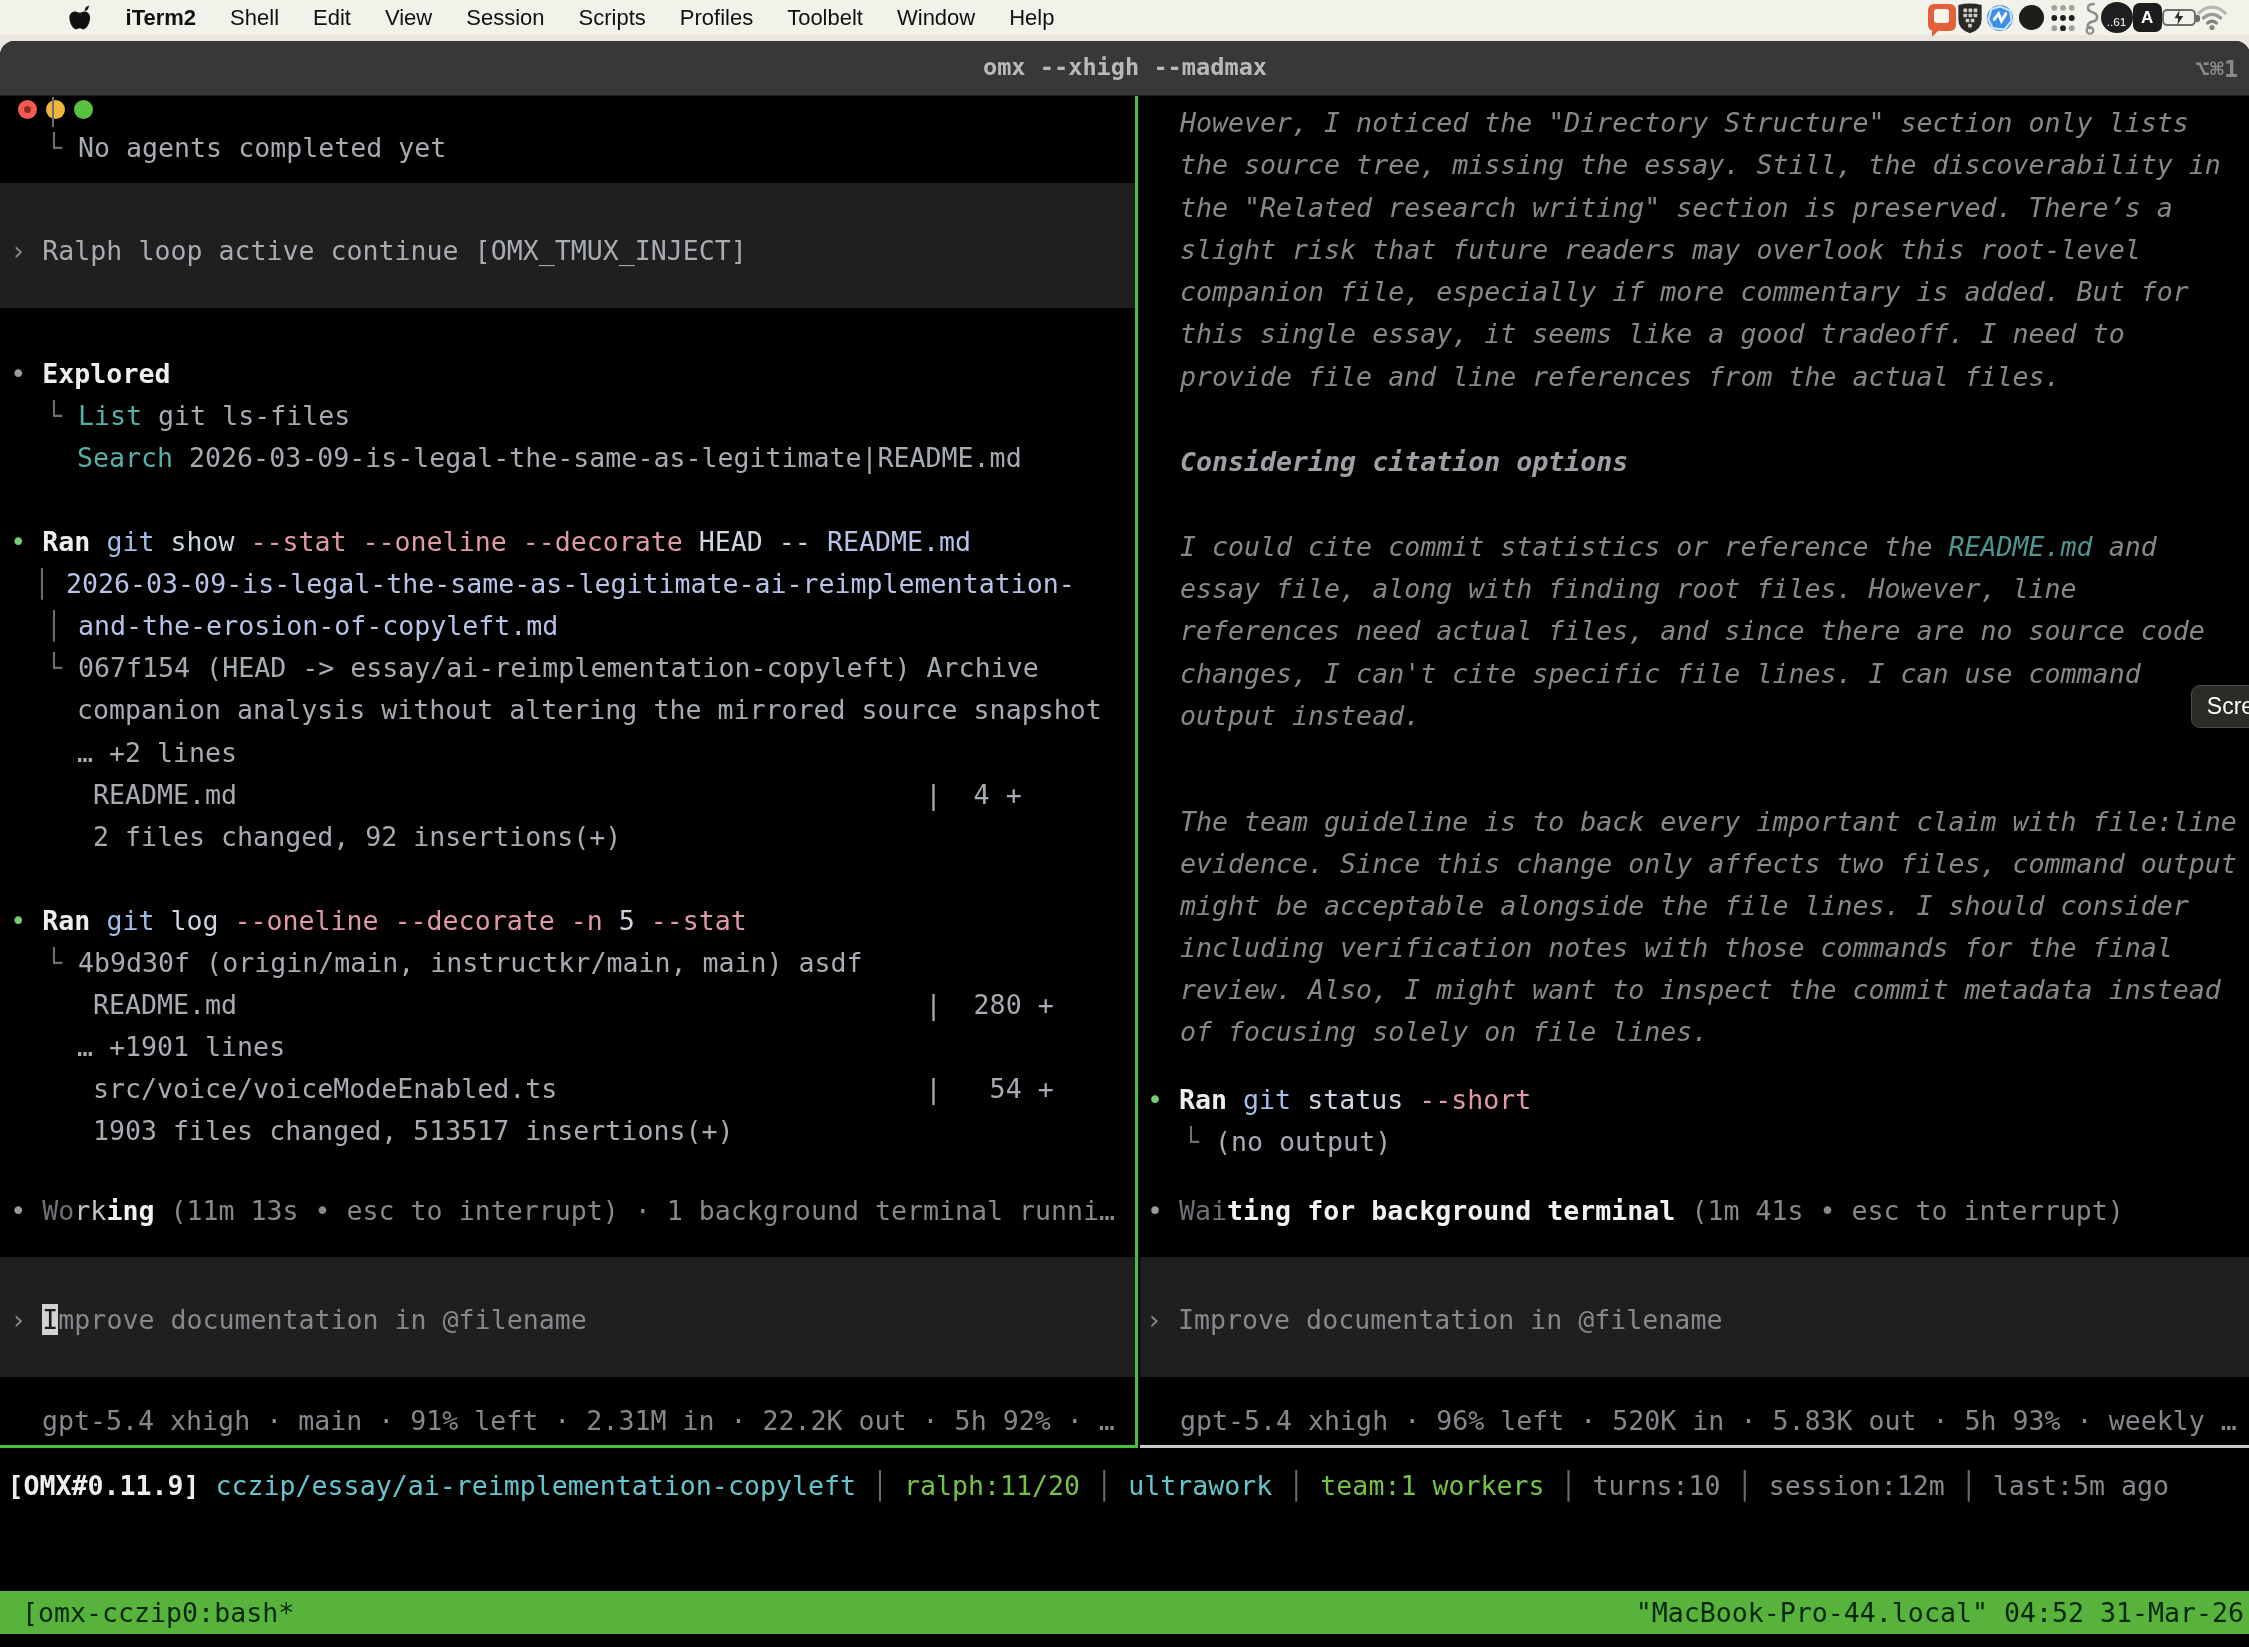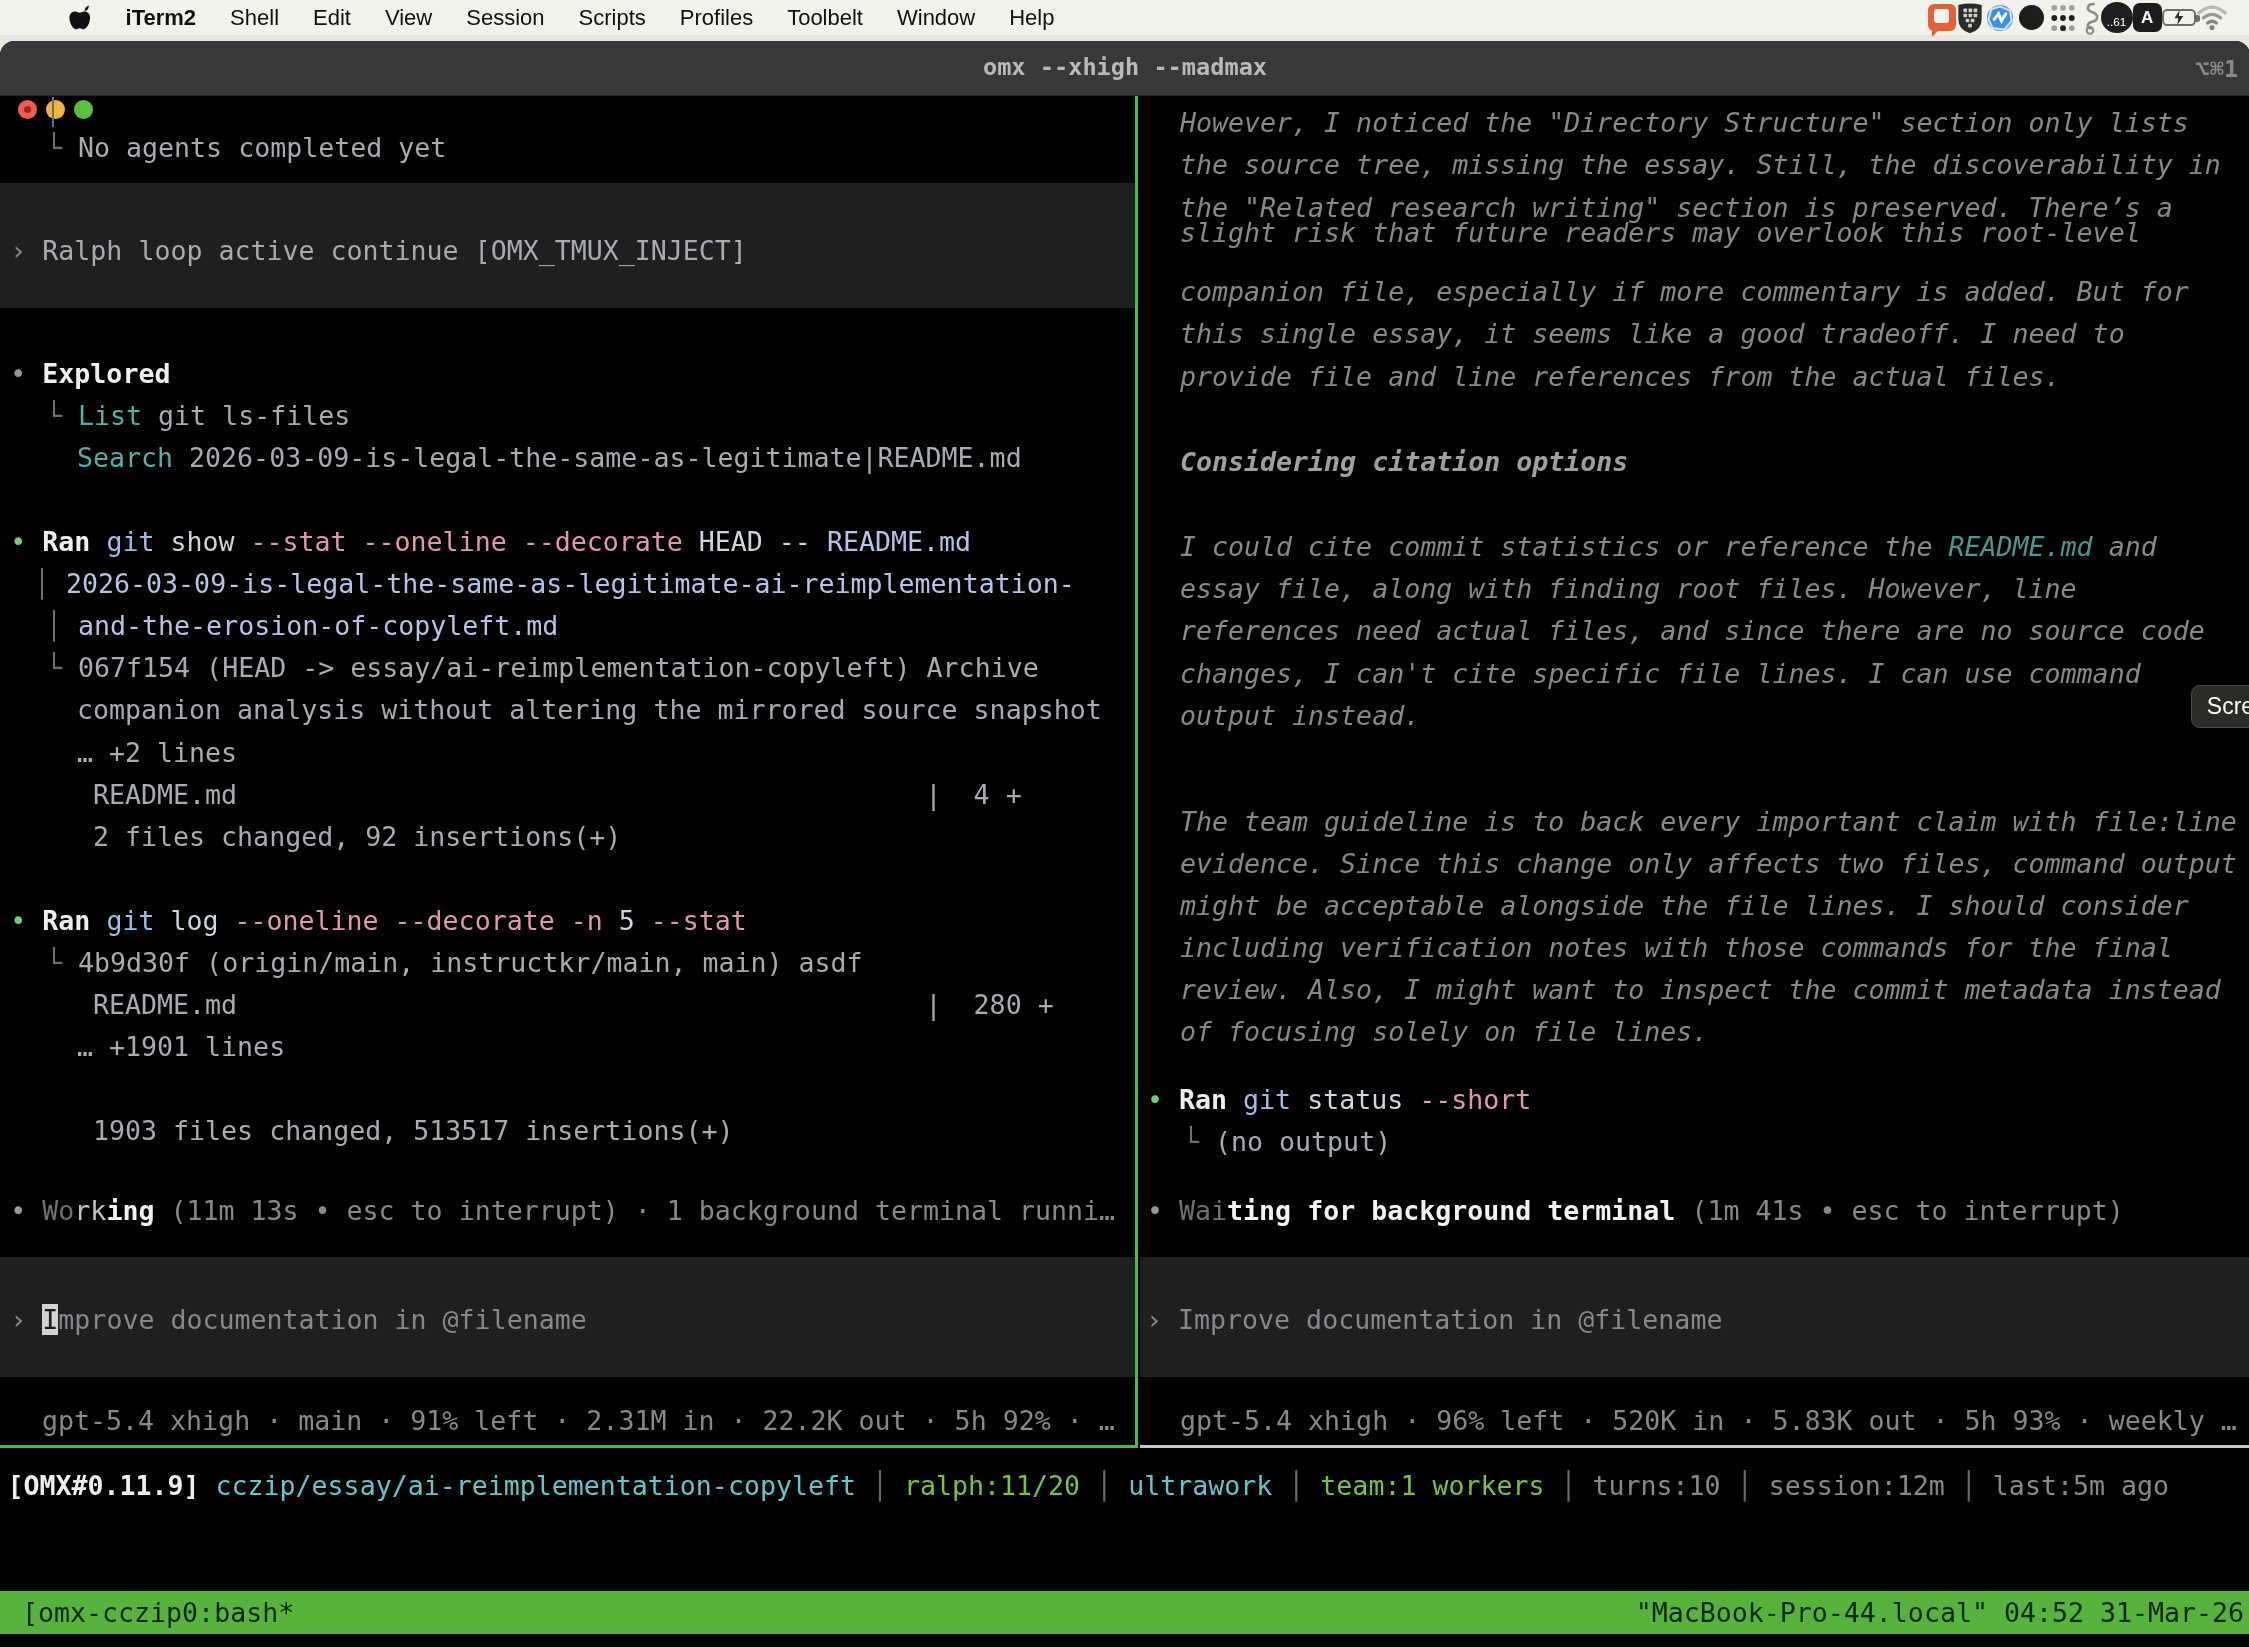--- a/index.html
+++ b/index.html
@@ -214,28 +214,29 @@
       <div class="tl" style="left: 46px; top: 605px;"><span class="s-tree">│ </span><span class="s-lav">and-the-erosion-of-copyleft.md</span></div>
       <div class="tl" style="left: 46px; top: 647px;"><span class="s-tree">└ </span><span class="s-gray">067f154 (HEAD -&gt; essay/ai-reimplementation-copyleft) Archive</span></div>
       <div class="tl" style="left: 77px; top: 689px;"><span class="s-gray">companion analysis without altering the mirrored source snapshot</span></div>
       <div class="tl" style="left: 77px; top: 732px;"><span class="s-gray">… +2 lines</span></div>
       <div class="tl" style="left: 77px; top: 774px;"><span class="s-gray"> README.md                                           |  4 +</span></div>
       <div class="tl" style="left: 77px; top: 816px;"><span class="s-gray"> 2 files changed, 92 insertions(+)</span></div>
       <div class="tl" style="left: 10.3px; top: 900px;"><span class="s-gbul">• </span><span class="s-boldwhite">Ran </span><span class="s-blue">git </span><span class="s-cmd">log </span><span class="s-pink">--oneline </span><span class="s-pink">--decorate </span><span class="s-pink">-n </span><span class="s-cmd">5 </span><span class="s-pink">--stat</span></div>
       <div class="tl" style="left: 46px; top: 942px;"><span class="s-tree">└ </span><span class="s-gray">4b9d30f (origin/main, instructkr/main, main) asdf</span></div>
       <div class="tl" style="left: 77px; top: 984px;"><span class="s-gray"> README.md                                           |  280 +</span></div>
       <div class="tl" style="left: 77px; top: 1026px;"><span class="s-gray">… +1901 lines</span></div>
+      <div class="tl" style="left: 77px; top: 1068px;"><span class="s-gray"> src/voice/voiceModeEnabled.ts                       |   54 +</span></div>
       <div class="tl" style="left: 77px; top: 1110px;"><span class="s-gray"> 1903 files changed, 513517 insertions(+)</span></div>
       <div class="tl" style="left: 10.3px; top: 1190px;"><span class="s-dbul">• </span><span class="s-dim2">Wo</span><span class="s-shim1">rk</span><span class="s-shim2">ing</span><span class="s-dim"> (11m 13s • esc to interrupt) · 1 background terminal runni…</span></div>
       <div class="tl" style="left: 10.3px; top: 1299px;"><span class="s-dim">› </span><span class="s-cursor">I</span><span class="s-dim">mprove documentation in @filename</span></div>
       <div class="tl" style="left: 42px; top: 1400px;"><span class="s-dim">gpt-5.4 xhigh · main · 91% left · 2.31M in · 22.2K out · 5h 92% · …</span></div>
       <div class="tl" style="left: 1180px; top: 102px;"><span class="s-ital">However, I noticed the "Directory Structure" section only lists</span></div>
       <div class="tl" style="left: 1180px; top: 144px;"><span class="s-ital">the source tree, missing the essay. Still, the discoverability in</span></div>
       <div class="tl" style="left: 1180px; top: 187px;"><span class="s-ital">the "Related research writing" section is preserved. There’s a</span></div>
-      <div class="tl" style="left: 1180px; top: 212px; text-align: right;"><span class="s-ital">slight risk that future readers may overlook this root-level</span></div>
+      <div class="tl" style="left: 1180px; top: 229px; text-align: right;"><span class="s-ital">slight risk that future readers may overlook this root-level</span></div>
       <div class="tl" style="left: 1180px; top: 271px;"><span class="s-ital">companion file, especially if more commentary is added. But for</span></div>
       <div class="tl" style="left: 1180px; top: 313px;"><span class="s-ital">this single essay, it seems like a good tradeoff. I need to</span></div>
       <div class="tl" style="left: 1180px; top: 356px;"><span class="s-ital">provide file and line references from the actual files.</span></div>
       <div class="tl" style="left: 1180px; top: 441px;"><span class="s-boldital">Considering citation options</span></div>
       <div class="tl" style="left: 1180px; top: 526px;"><span class="s-ital">I could cite commit statistics or reference the </span><span class="s-tealital">README.md</span><span class="s-ital"> and</span></div>
       <div class="tl" style="left: 1180px; top: 568px;"><span class="s-ital">essay file, along with finding root files. However, line</span></div>
       <div class="tl" style="left: 1180px; top: 610px;"><span class="s-ital">references need actual files, and since there are no source code</span></div>
       <div class="tl" style="left: 1180px; top: 653px;"><span class="s-ital">changes, I can't cite specific file lines. I can use command</span></div>
       <div class="tl" style="left: 1180px; top: 695px;"><span class="s-ital">output instead.</span></div>
       <div class="tl" style="left: 1180px; top: 801px;"><span class="s-ital">The team guideline is to back every important claim with file:line</span></div>

